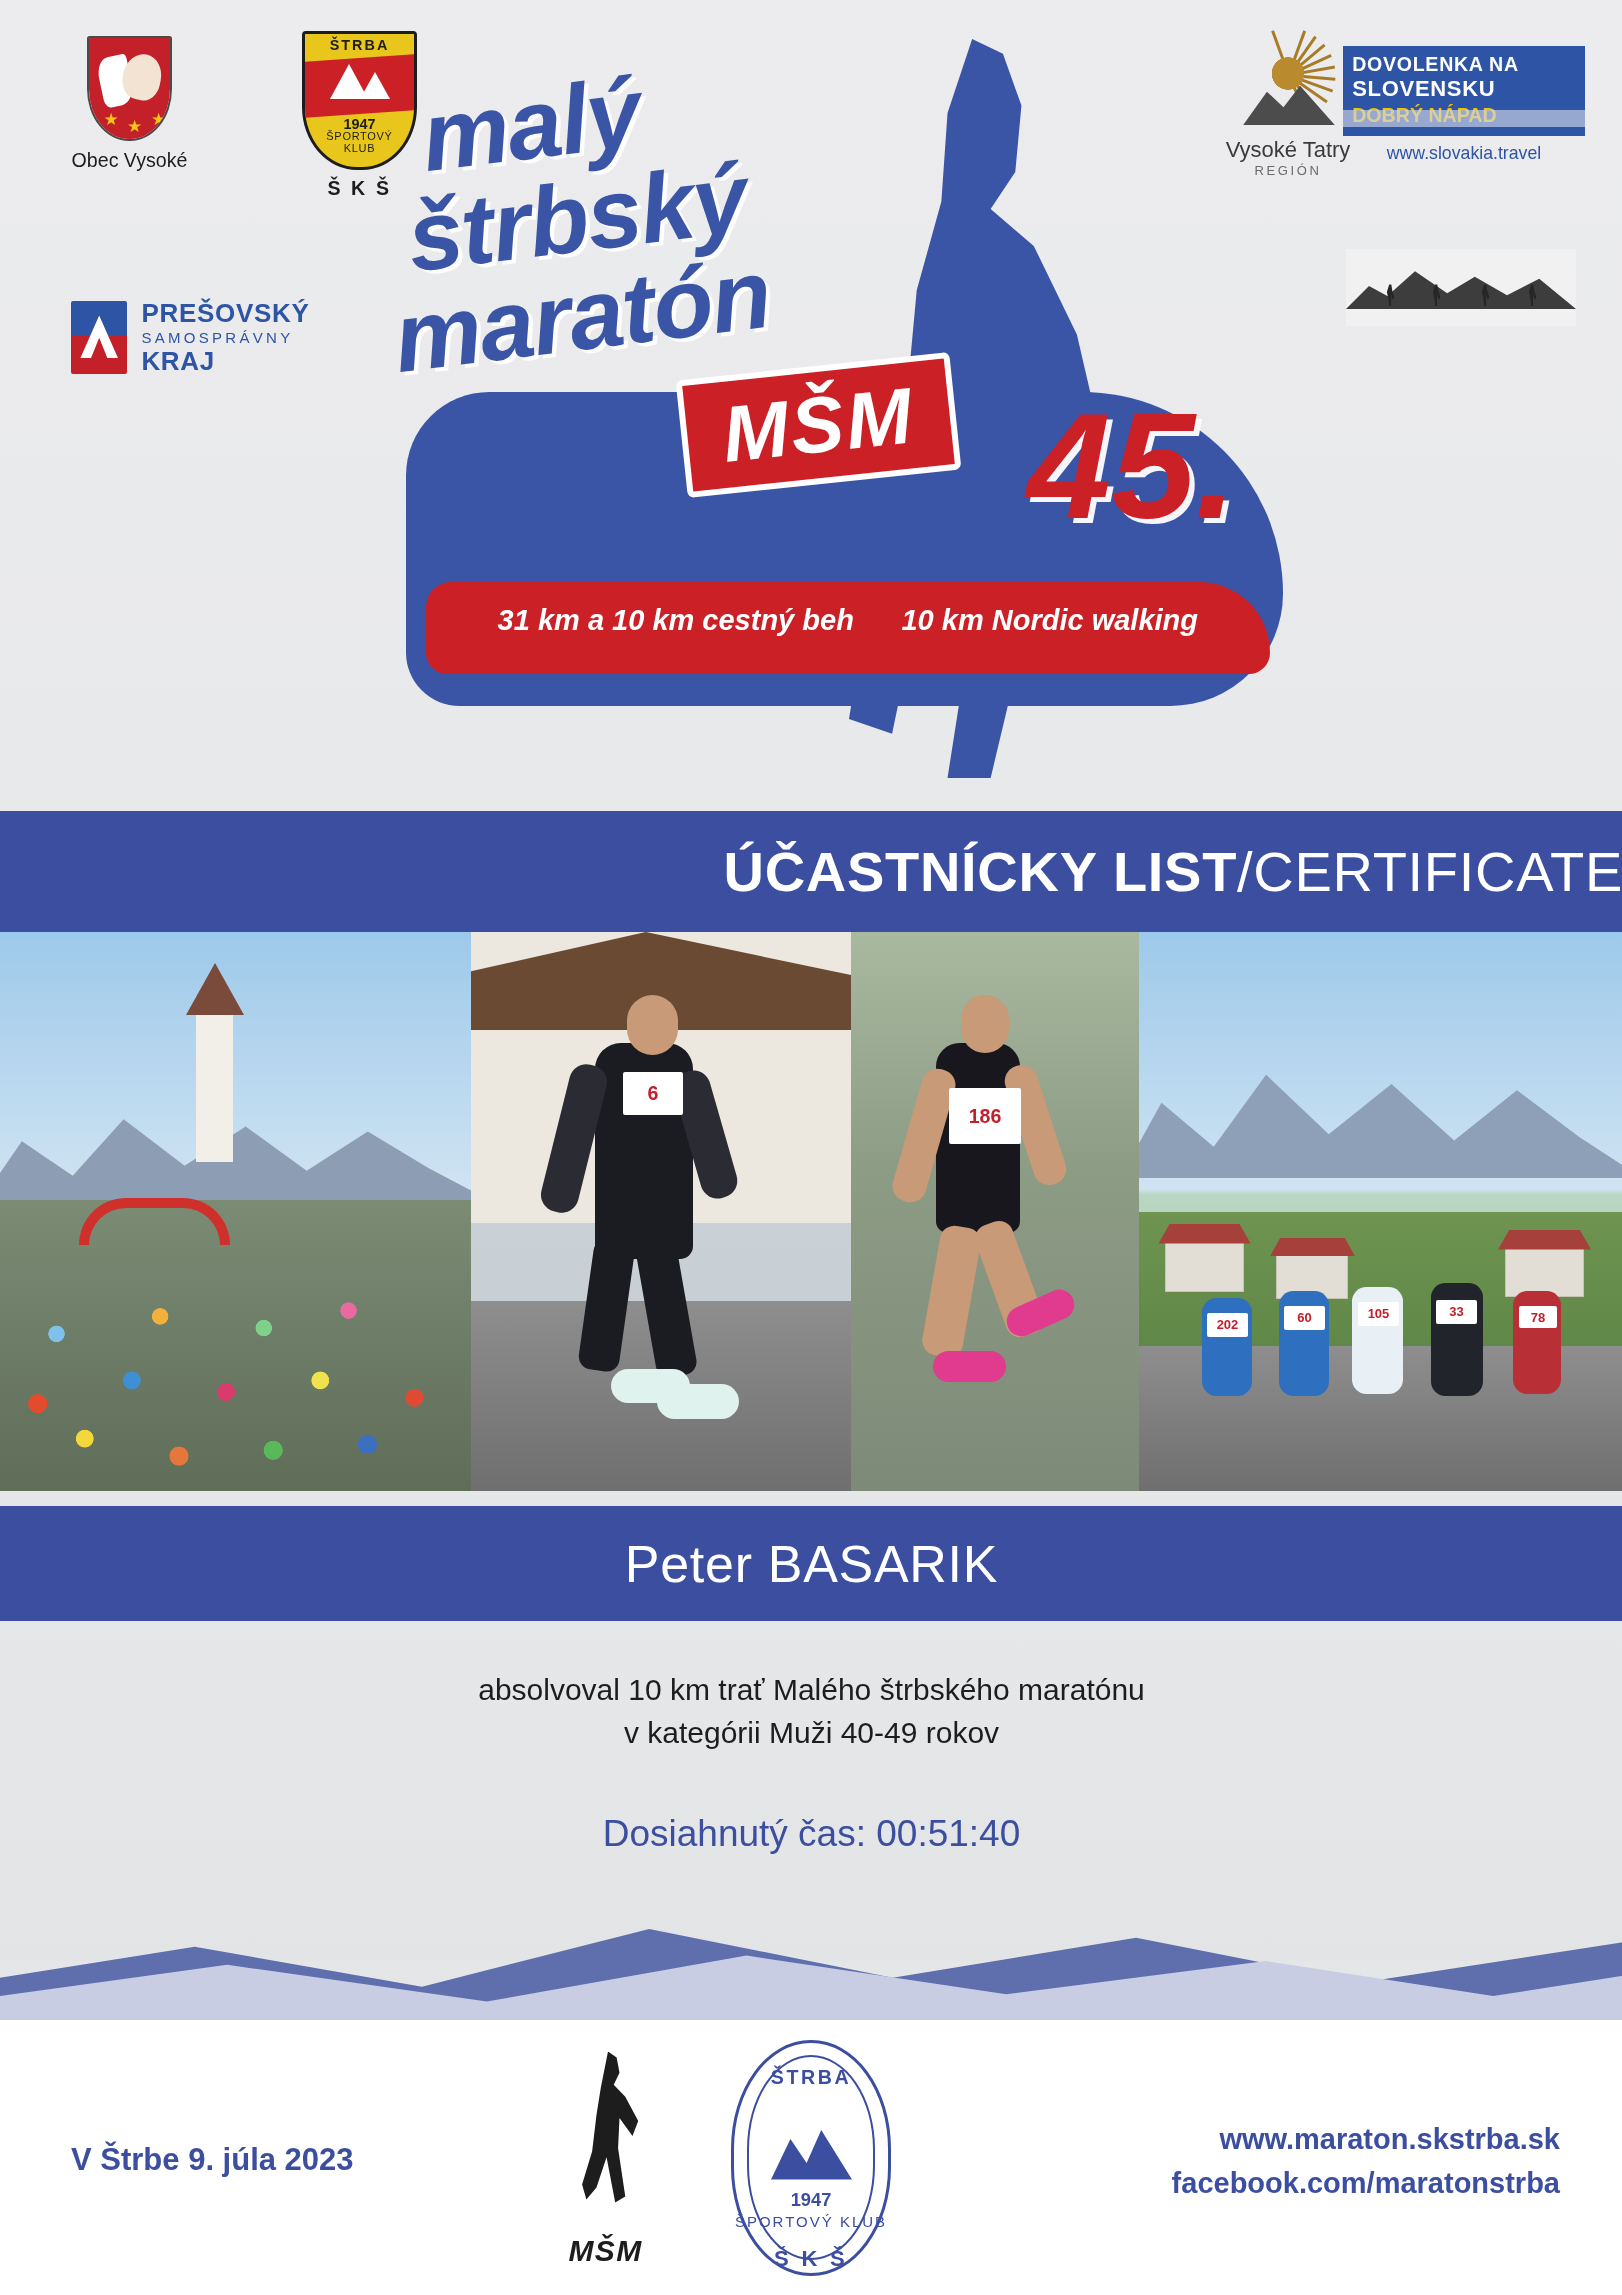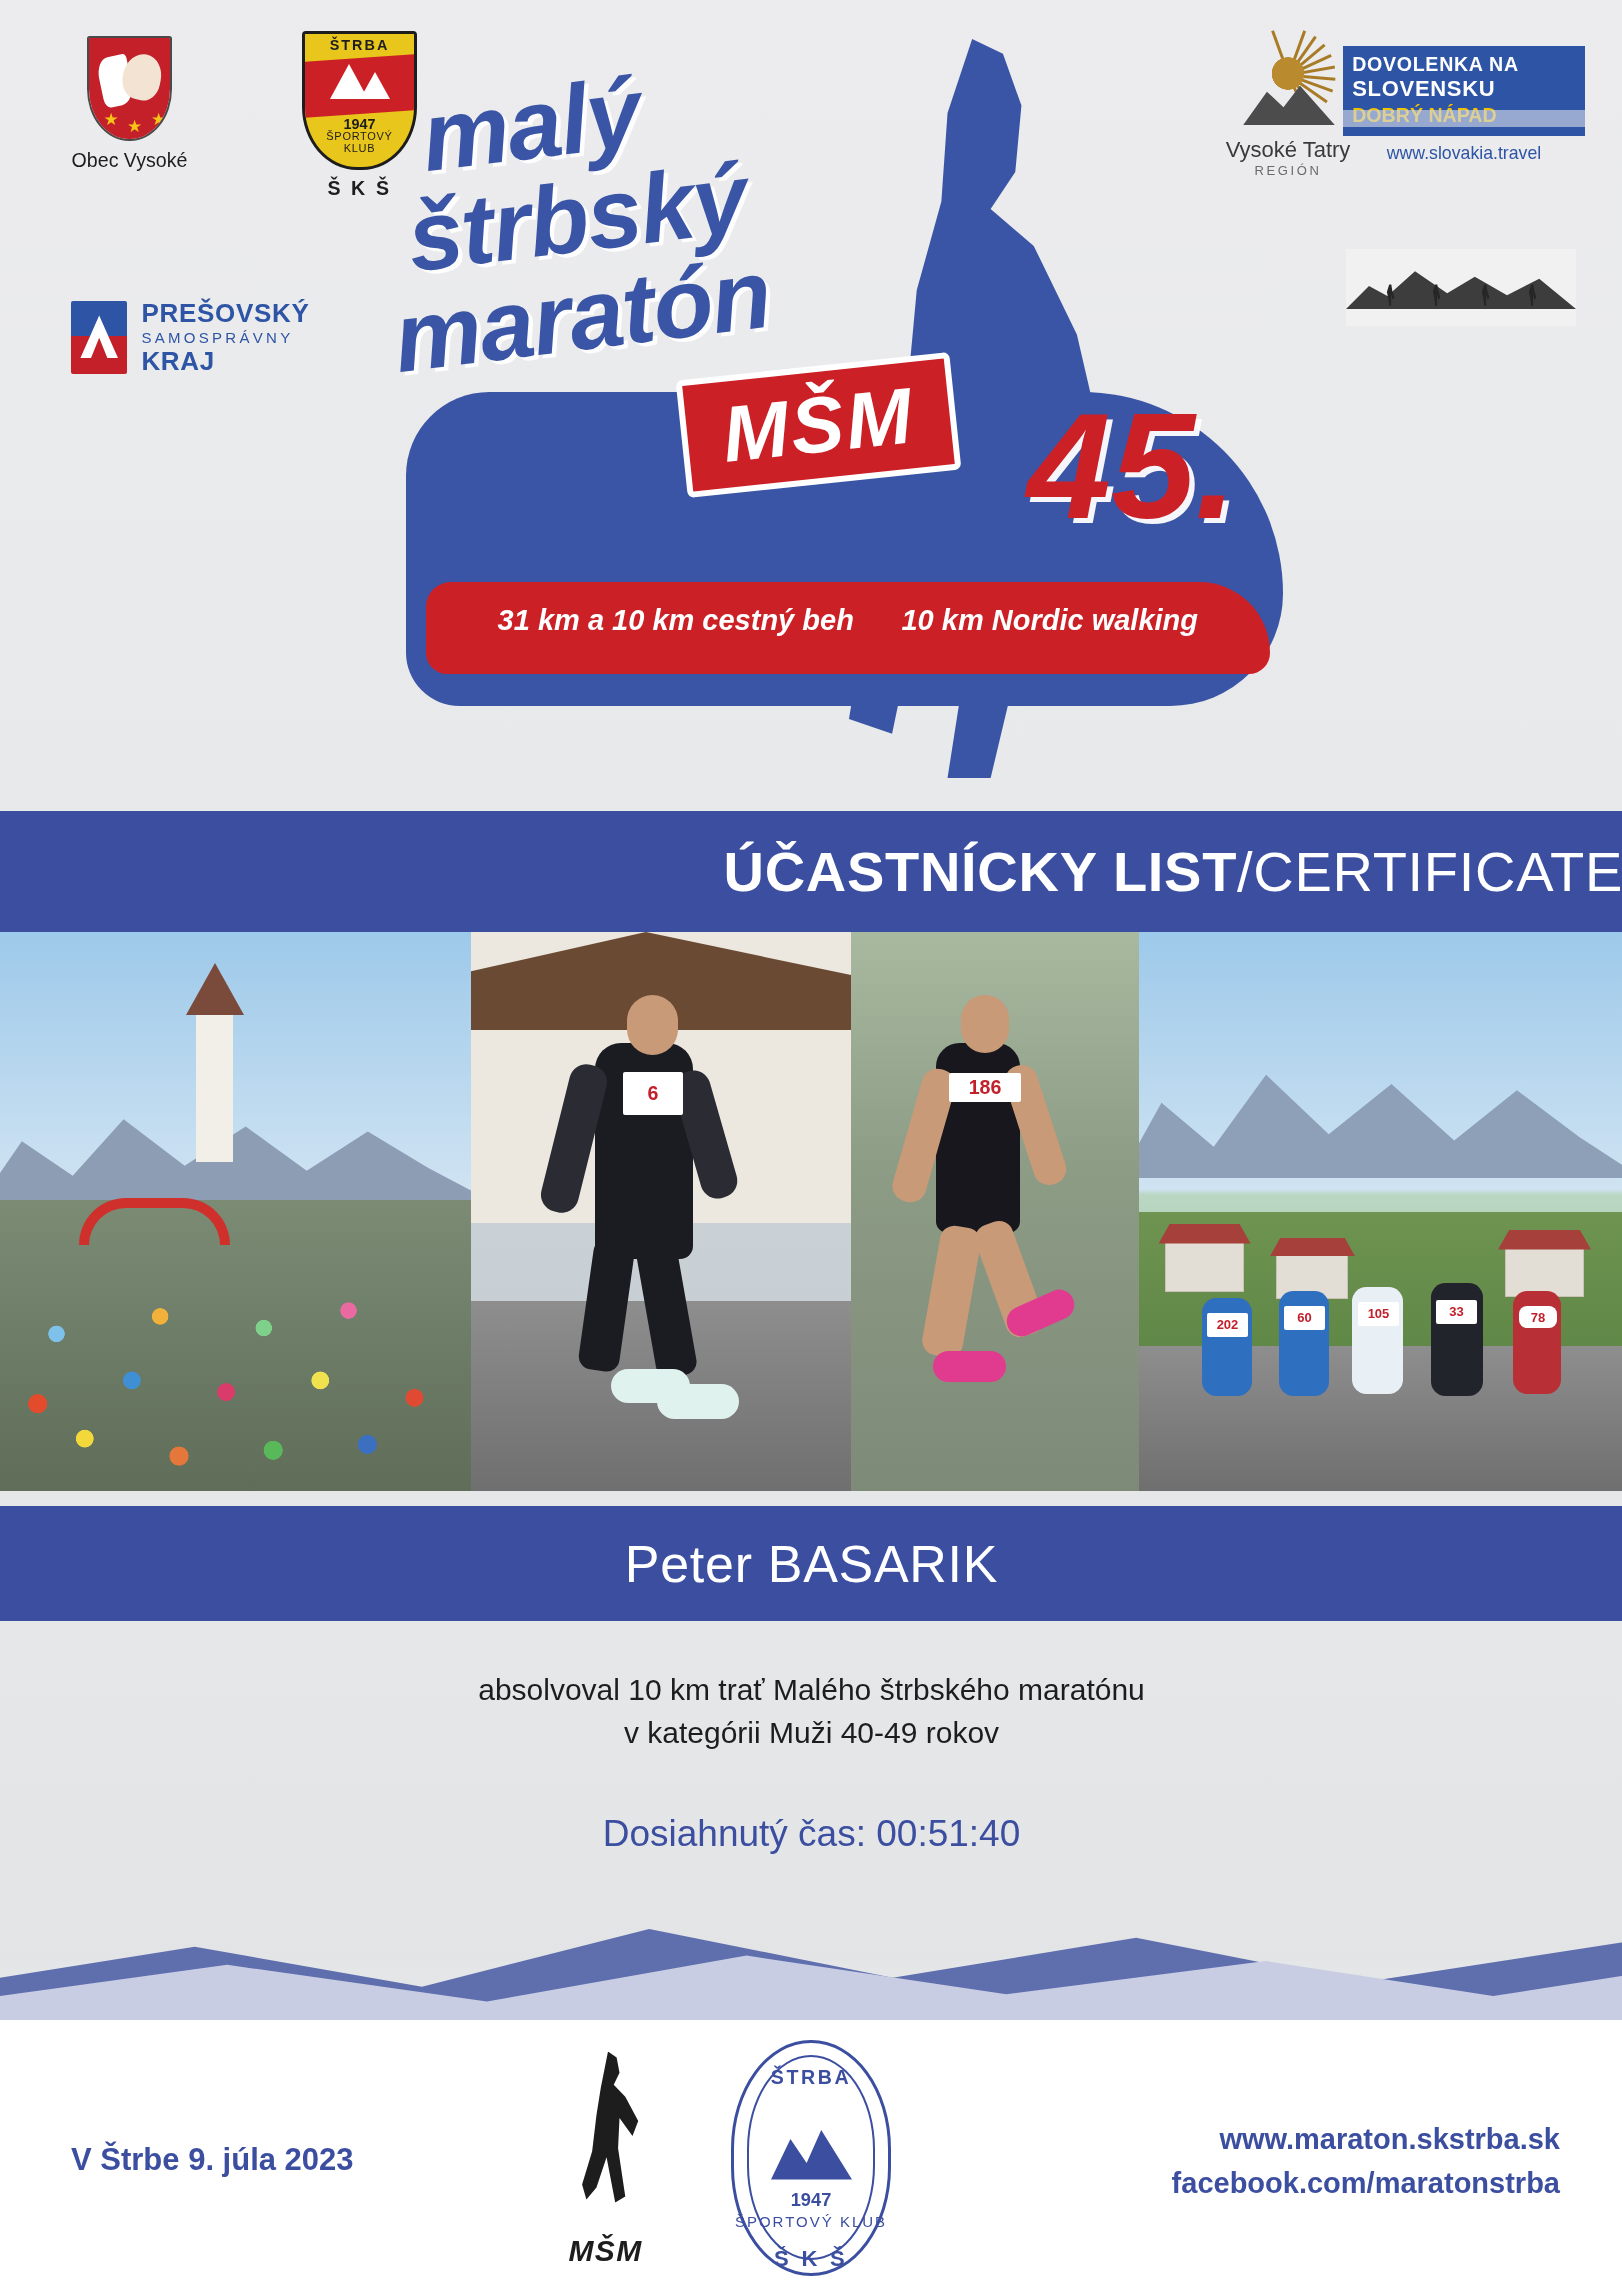--- a/index.html
+++ b/index.html
@@ -526,21 +526,21 @@
     <div class="ph p3">
       <div class="ph3-bg"></div>
       <div class="runner-fig" style="left:85px; top:111px; width:84px; height:190px; border-radius:23.6px 23.6px 11.8px 11.8px; background:#17171d;"></div>
       <div class="runner-fig skin" style="left:110px; top:63px; width:48px; height:58px; border-radius:25px;"></div>
       <div class="runner-fig" style="left:56px; top:135px; width:34px; height:137px; border-radius:15.7px; background:#c89a78; transform:rotate(16deg)"></div>
       <div class="runner-fig" style="left:168px; top:131px; width:33px; height:124px; border-radius:15.7px; background:#c89a78; transform:rotate(-18deg)"></div>
       <div class="runner-fig" style="left:80px; top:294px; width:41px; height:131px; border-radius:14.4px; background:#c89a78; transform:rotate(10deg)"></div>
       <div class="runner-fig" style="left:139px; top:288px; width:39px; height:118px; border-radius:14.4px; background:#c89a78; transform:rotate(-20deg)"></div>
       <div class="runner-fig" style="left:82px; top:419px; width:73px; height:31px; border-radius:17px; background:#e13b8f"></div>
       <div class="runner-fig" style="left:154px; top:366px; width:71px; height:30px; border-radius:17px; background:#e13b8f; transform:rotate(-24deg)"></div>
-      <div class="bib" style="left:98px; top:141px; width:72px; height:29px;">186</div>
+      <div class="bib" style="left:98px; top:156px; width:72px; height:56px;">186</div>
     </div>
 
     <div class="ph p4">
       <div class="sky"></div>
       <div class="mtn-far" style="top:16%; height:28%; background:#8ea0b8;"></div>
       <div class="green" style="height:50%;"></div>
       <div class="road" style="height:26%;"></div>
       <div class="house" style="left:26px; top:308px; width:79px; height:52px;"></div>
       <div class="roof" style="left:19.6px; top:292px; width:92px; height:19.6px; clip-path:polygon(0% 100%,12% 0%,88% 0%,100% 100%);"></div>
       <div class="house" style="left:137px; top:321px; width:72px; height:46px;"></div>
@@ -550,21 +550,21 @@
 
       <div class="runner-fig" style="left:63px; top:366px; width:50px; height:98px; border-radius:14.4px; background:#2e6fc0"></div>
       <div class="bib" style="left:68px; top:381px; width:41px; height:23.6px; font-size:13px;">202</div>
       <div class="runner-fig" style="left:140px; top:359px; width:50px; height:105px; border-radius:14.4px; background:#2e6fc0"></div>
       <div class="bib" style="left:145px; top:374px; width:41px; height:23.6px; font-size:13px;">60</div>
       <div class="runner-fig" style="left:213px; top:355px; width:51px; height:107px; border-radius:14.4px; background:#e9f0f5"></div>
       <div class="bib" style="left:219px; top:370px; width:41px; height:23.6px; font-size:13px;">105</div>
       <div class="runner-fig" style="left:292px; top:351px; width:52px; height:113px; border-radius:14.4px; background:#22242b"></div>
       <div class="bib" style="left:297px; top:368px; width:41px; height:23.6px; font-size:13px;">33</div>
       <div class="runner-fig" style="left:374px; top:359px; width:48px; height:103px; border-radius:14.4px; background:#b82f36"></div>
-      <div class="bib" style="left:380px; top:374px; width:38px; height:22px; font-size:13px;border-radius:8px;">78</div>
+      <div class="bib" style="left:380px; top:374px; width:38px; height:22px; font-size:13px;">78</div>
     </div>
   </div>
 
   <div class="name-band">
     <div class="nm">Peter BASARIK</div>
   </div>
 
   <div class="body-area">
     <div class="line">absolvoval 10 km trať Malého štrbského maratónu</div>
     <div class="line">v kategórii Muži 40-49 rokov</div>

